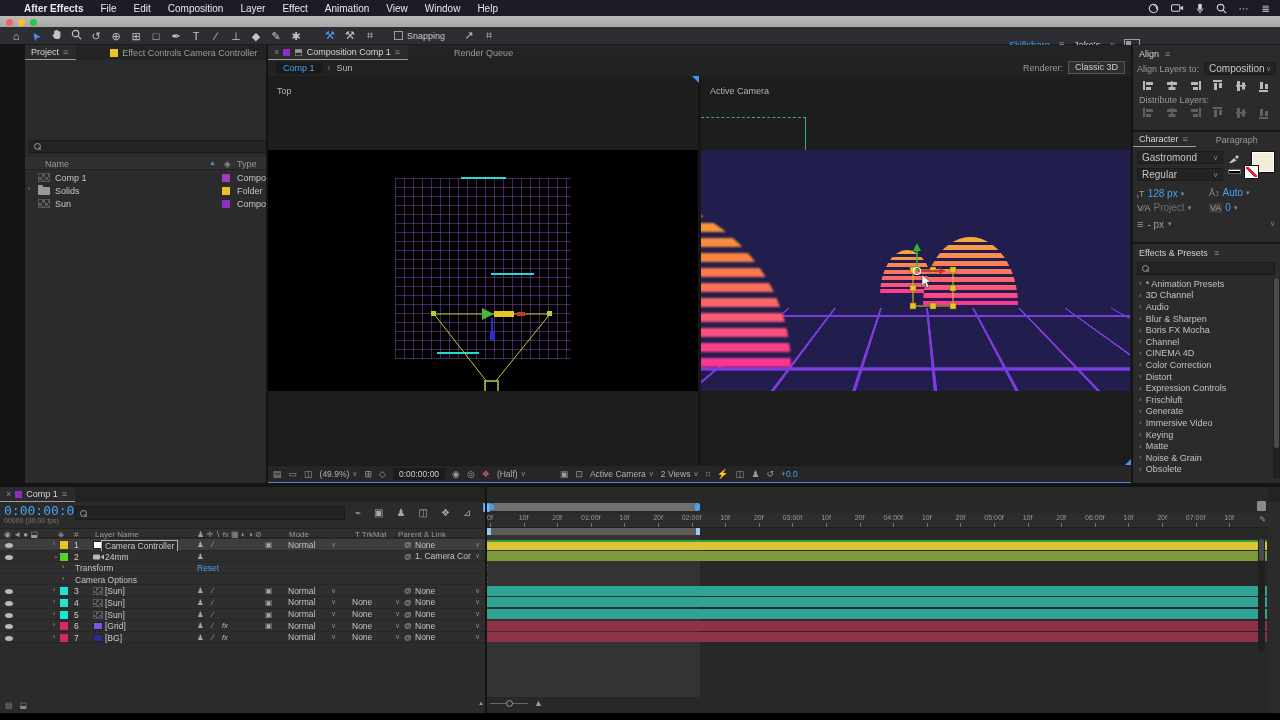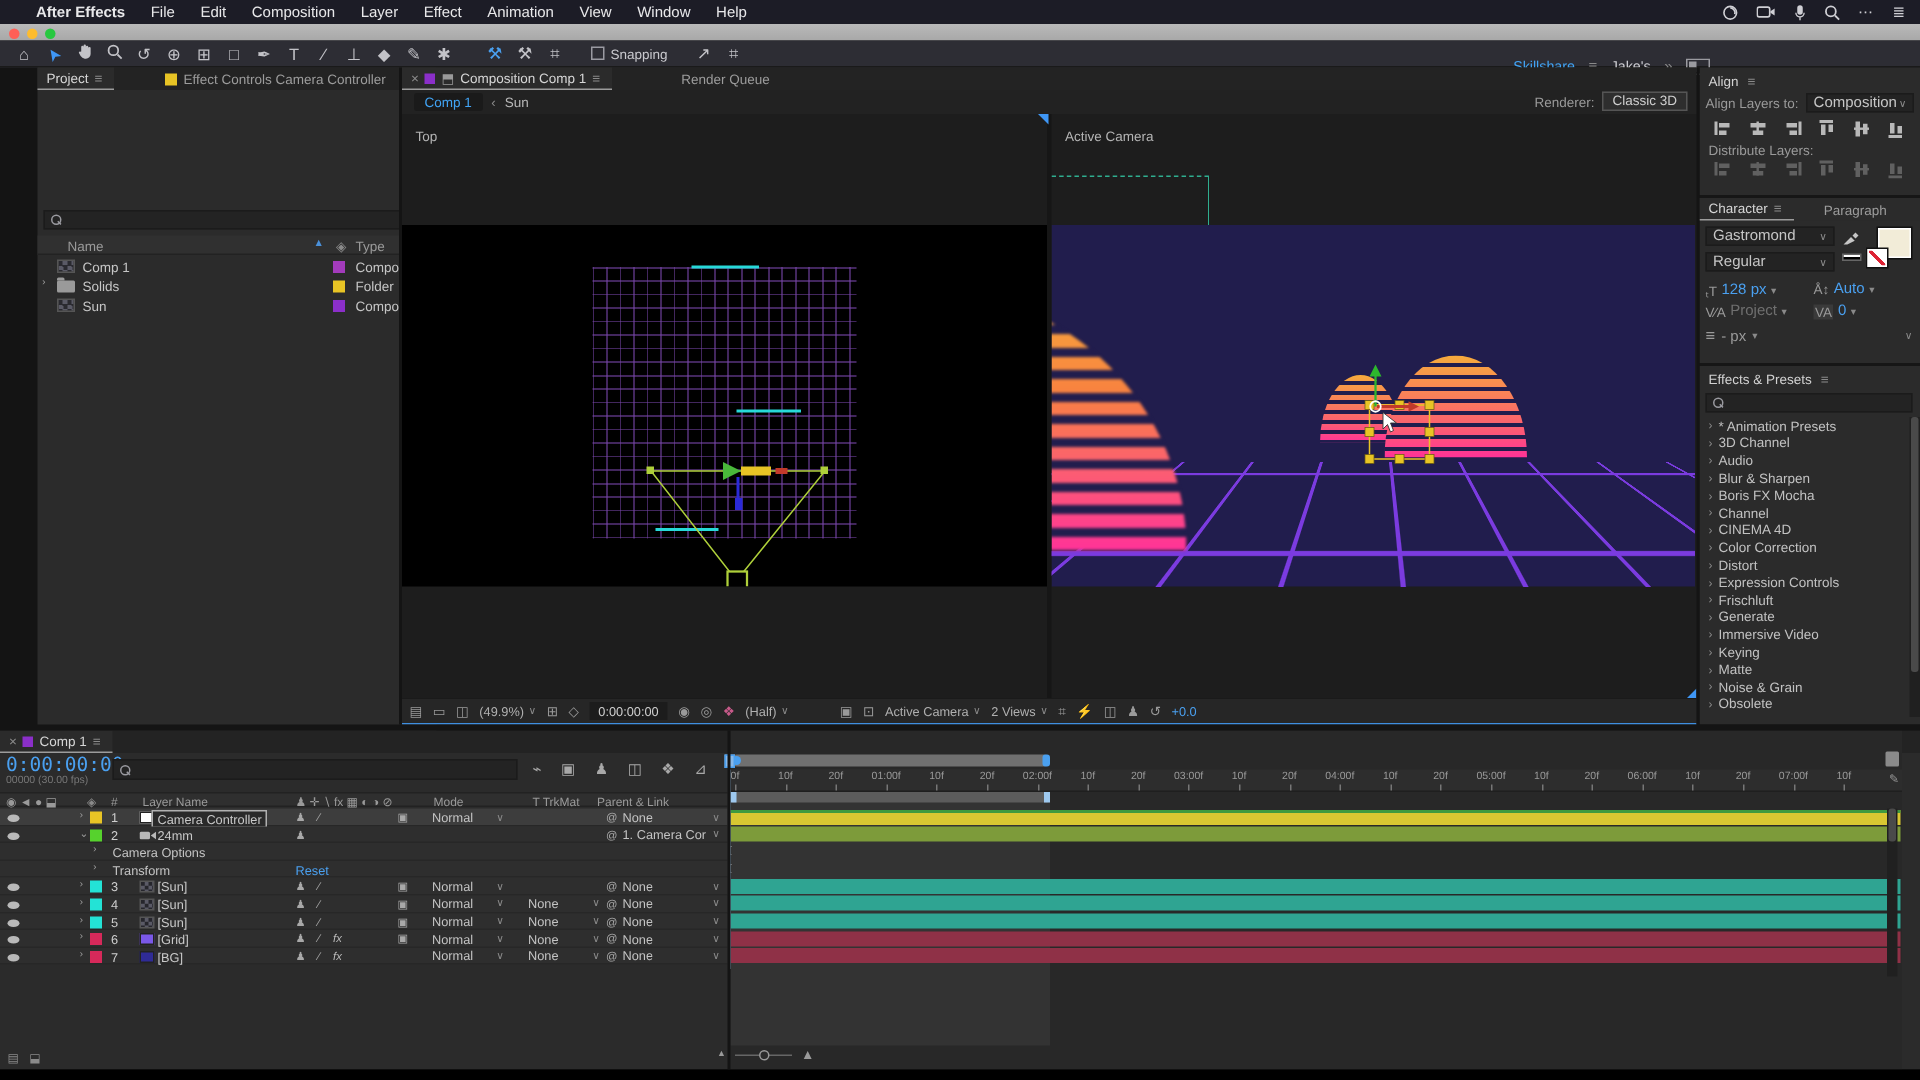--- a/index.html
+++ b/index.html
@@ -730,26 +730,26 @@
         <span class="lname">24mm</span>
         <span class="swt" style="left: 197px;">♟</span>
         <span class="swt" style="left: 404px;">@</span>
         <span class="ddm" style="left: 415px; width: 65px;">
           <span style="overflow:hidden;white-space:nowrap;max-width:56px;">1. Camera Cor</span>
           <span class="chev">∨</span>
         </span>
       </div>
       <div class="trow">
         <span class="chv" style="left: 62px;">›</span>
-        <span class="prop-lbl">Camera Options</span>
+        <span class="prop-lbl">Transform</span>
+        <span class="prop-val">Reset</span>
       </div>
       <div class="trow">
         <span class="chv" style="left: 62px;">›</span>
-        <span class="prop-lbl">Transform</span>
-        <span class="prop-val">Reset</span>
+        <span class="prop-lbl">Camera Options</span>
       </div>
       <div class="trow">
         <span class="eye"></span>
         <span class="chv">›</span>
         <span class="lsw" style="background: rgb(35, 227, 214);"></span>
         <span class="lnum">3</span>
         <span class="licon" style="background: repeating-conic-gradient(rgb(90, 90, 102) 0deg, rgb(90, 90, 102) 25%, rgb(38, 38, 44) 0deg, rgb(38, 38, 44) 50%) 0px 0px / 5px 5px; border: 0.5px solid rgb(85, 85, 85);"></span>
         <span class="lname">[Sun]</span>
         <span class="swt" style="left: 197px;">♟</span>
         <span class="swt" style="left: 212px;">∕</span>

